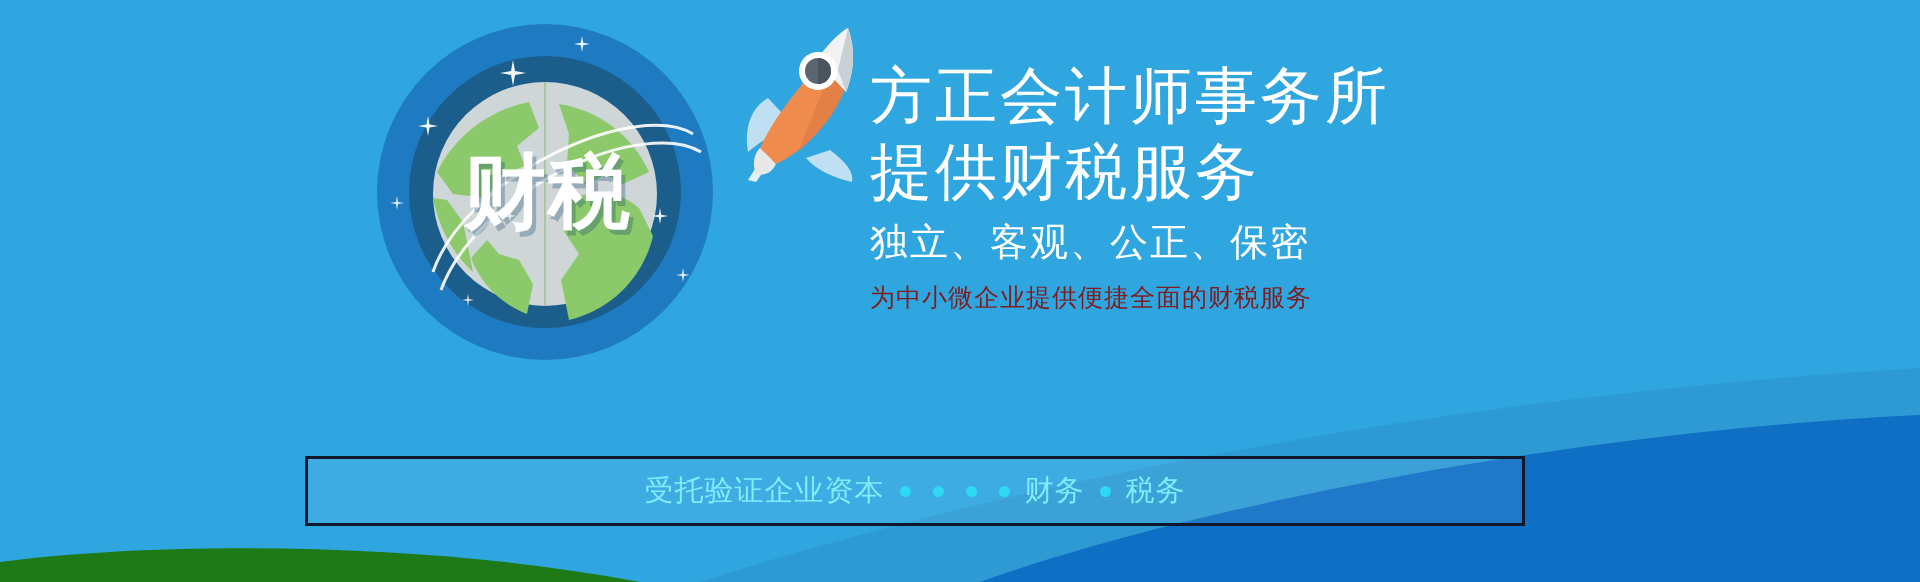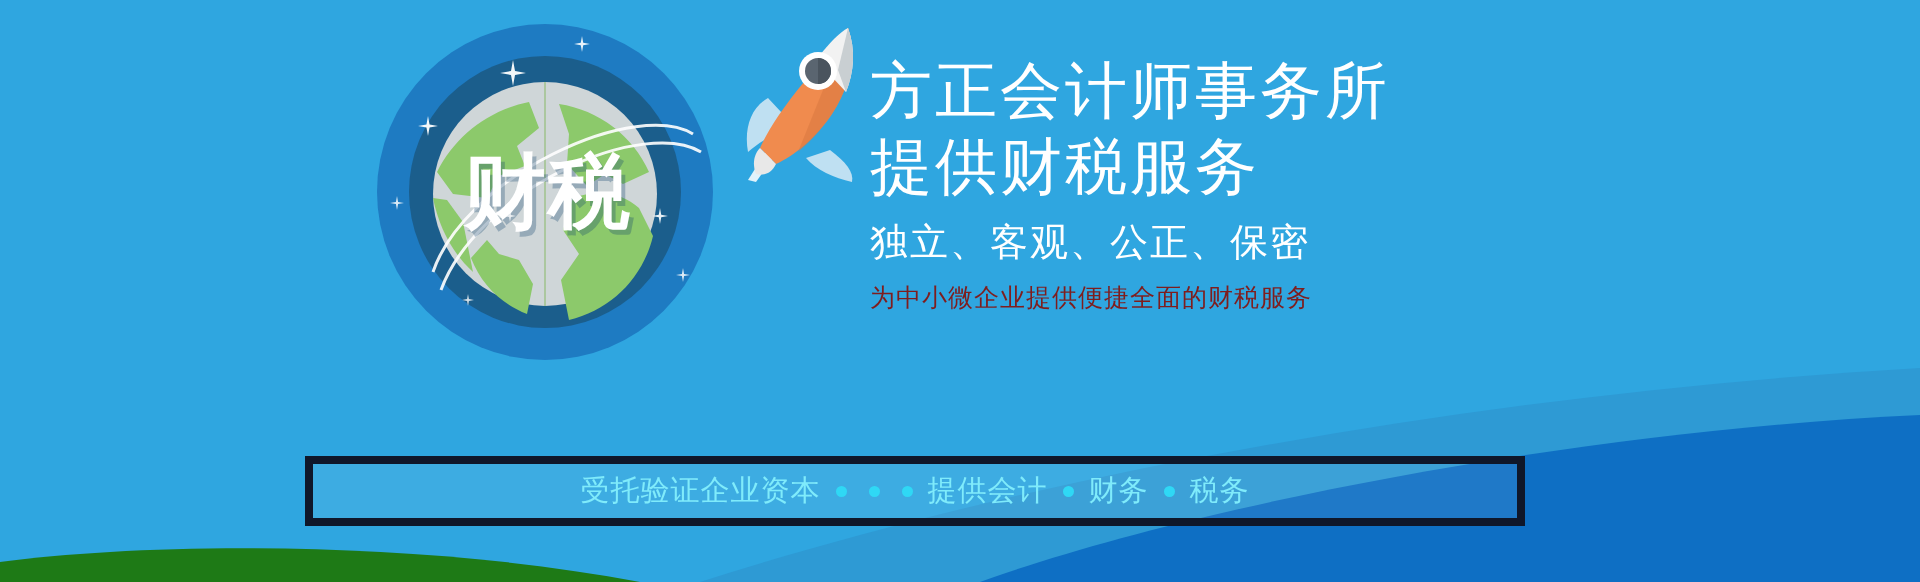--- a/index.html
+++ b/index.html
@@ -74,21 +74,21 @@
 
   
   .headlines {
     position: absolute;
     left: 870px;
     top: 58px;
     width: 700px;
   }
   .hl-1, .hl-2 {
     color: #ffffff;
-    font-family: Liberation Mono, monospace;
+    font-family: Liberation Serif, serif;
     font-weight: 300;
     font-size: 62px;
     line-height: 76px;
     letter-spacing: 3px;
     white-space: nowrap;
   }
   .hl-3 {
     color: #ffffff;
     font-family: "DejaVu Sans", "Liberation Sans", sans-serif;
     font-weight: 400;
@@ -108,21 +108,21 @@
   }
 
   
   .services-box {
     position: absolute;
     left: 305px;
     top: 456px;
     width: 1220px;
     height: 70px;
     box-sizing: border-box;
-    border: 8px solid #0f172a;
+    border: 3px solid #0f172a;
     background: rgba(255,255,255,0.07);
     display: flex;
     align-items: center;
     justify-content: center;
   }
   .services-text {
     color: #7FEBFB;
     font-family: "DejaVu Sans", "Liberation Sans", sans-serif;
     font-size: 29px;
     letter-spacing: 1px;
@@ -250,21 +250,20 @@
     <div class="hl-3">独立、客观、公正、保密</div>
     <div class="hl-4">为中小微企业提供便捷全面的财税服务</div>
   </div>
 
   <div class="services-box">
     <div class="services-text">
       <span class="svc-item">受托验证企业资本</span>
       <span class="svc-dot"></span>
       <span class="svc-dot"></span>
       <span class="svc-dot"></span>
-      <span class="svc-item">提供会计</span>
       <span class="svc-dot"></span>
       <span class="svc-item">财务</span>
       <span class="svc-dot"></span>
       <span class="svc-item">税务</span>
     </div>
   </div>
 
 </div>
 
 </body></html>

